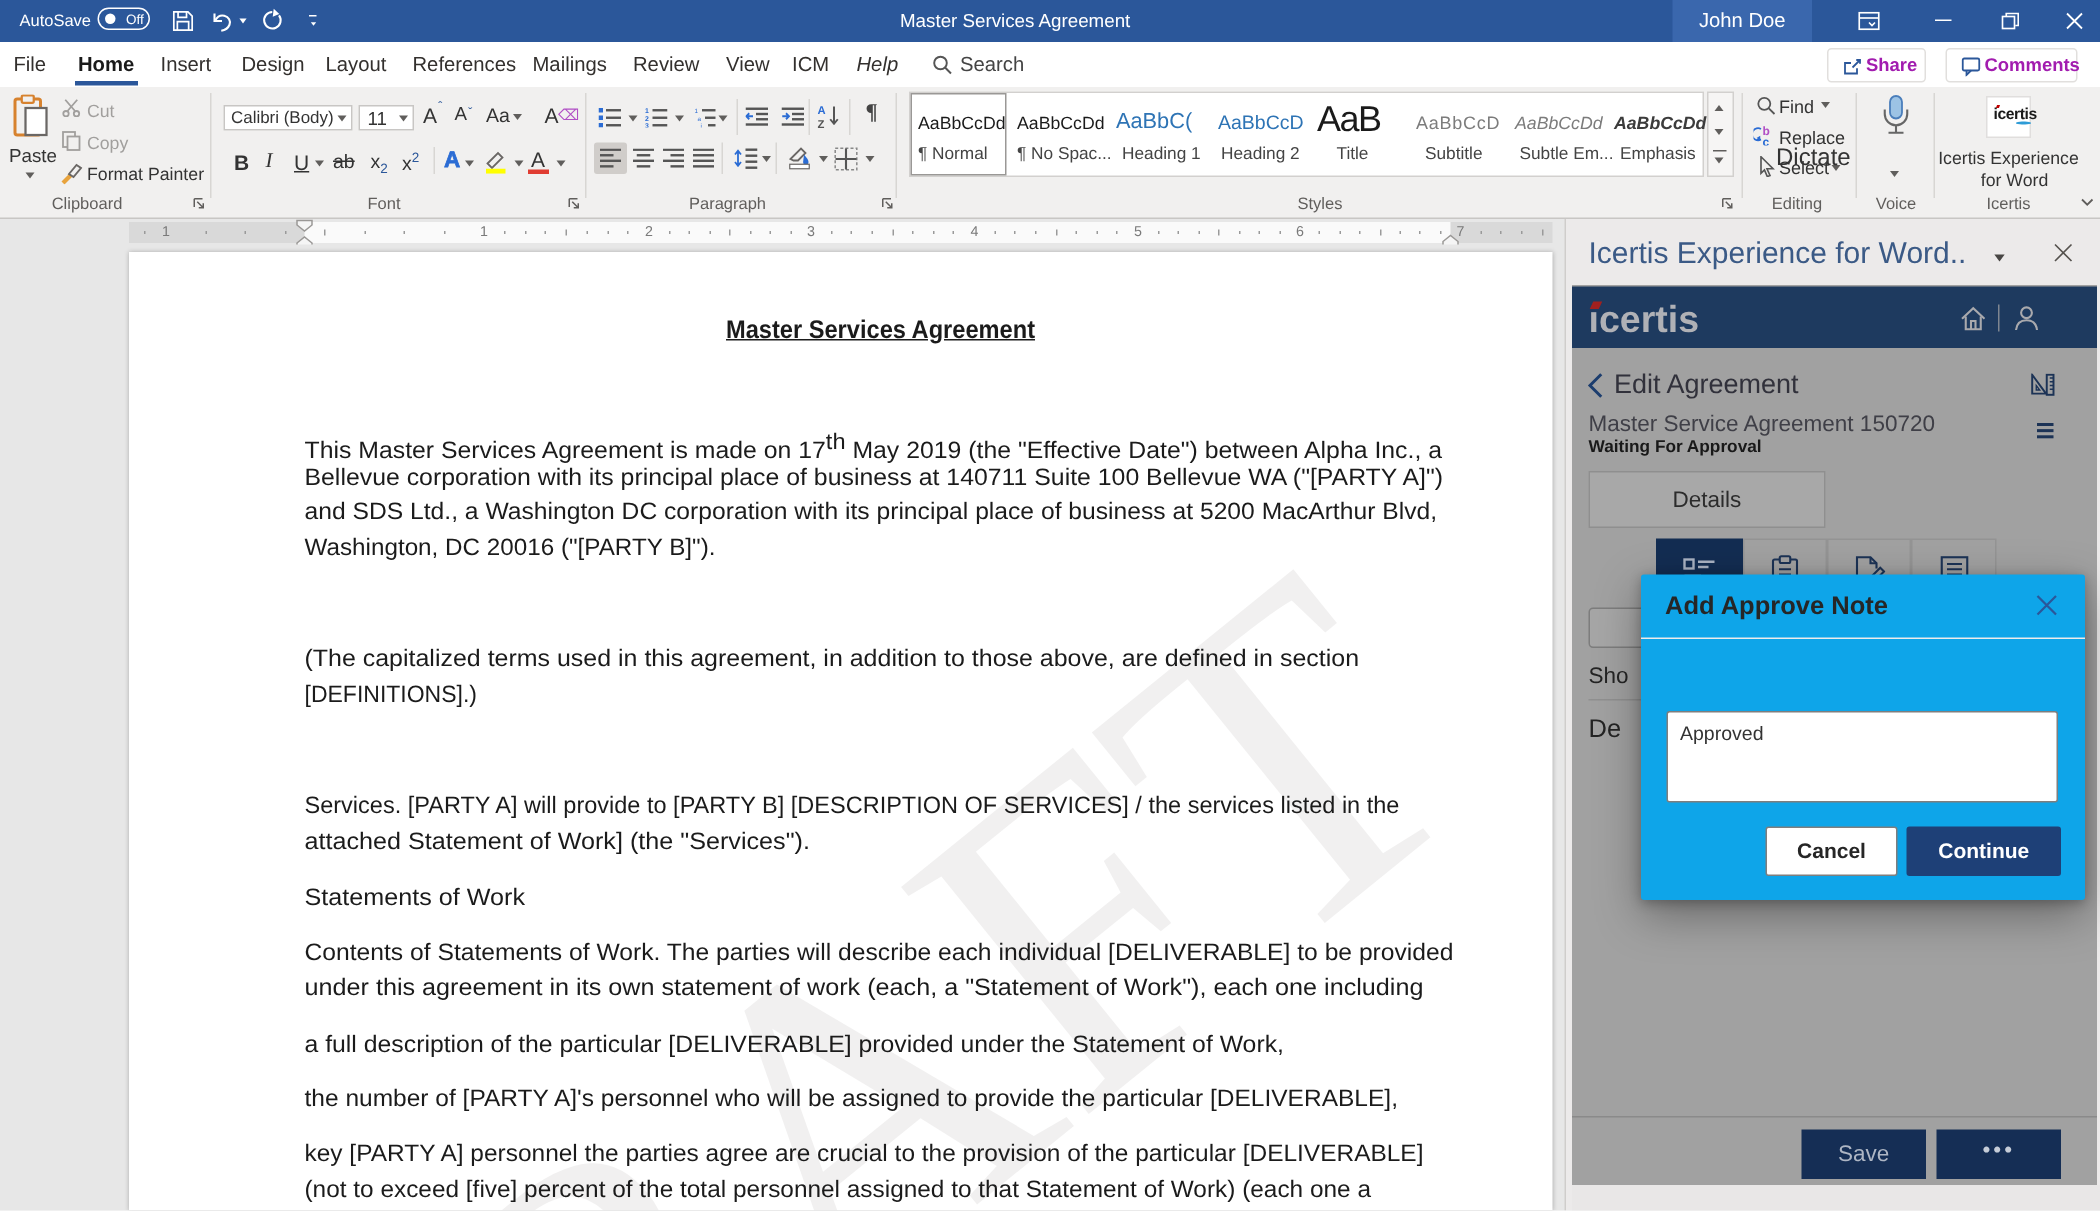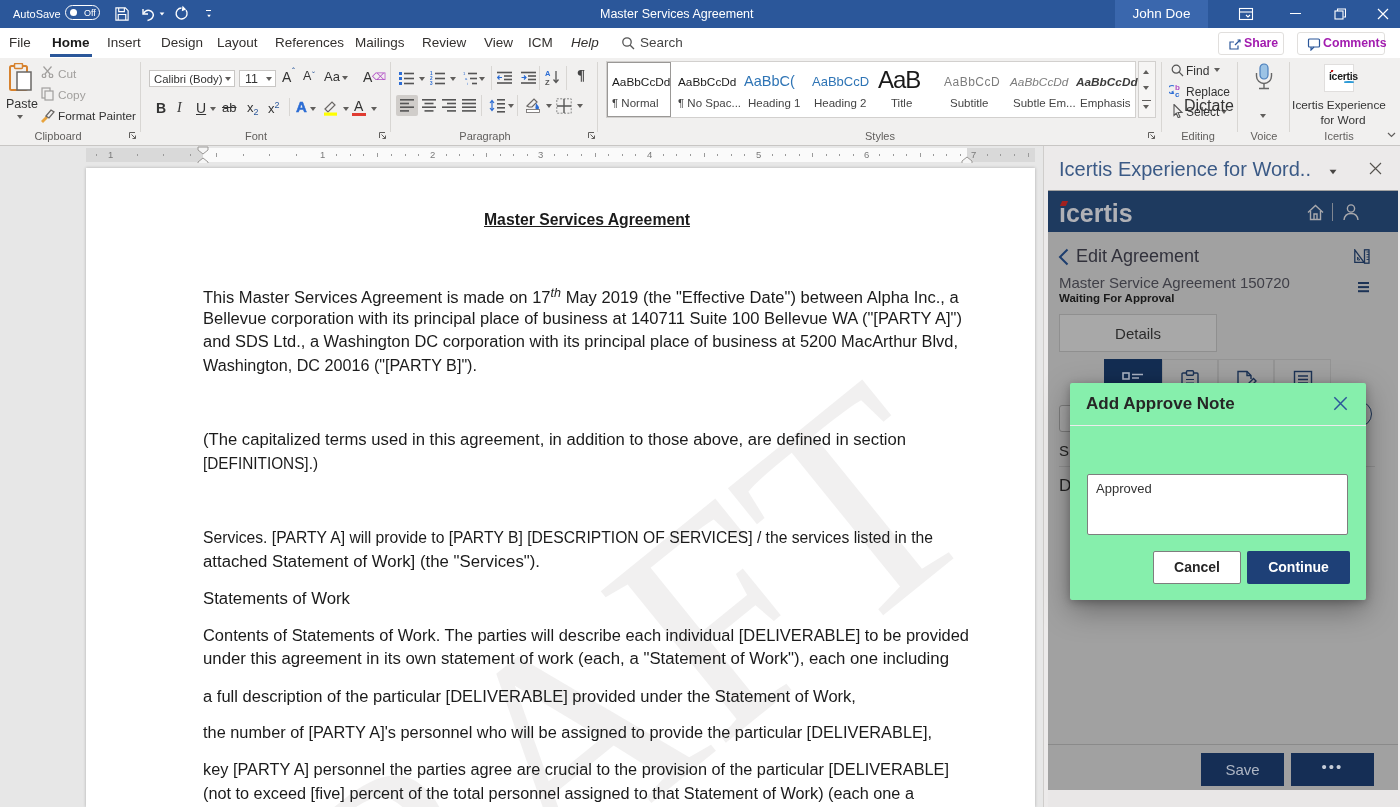--- a/index.html
+++ b/index.html
@@ -36,29 +36,29 @@
   #ruler .white { position:absolute; left:117px; top:0; width:764px; height:14px; background:#fafafa; }
   #ruler .num { position:absolute; top:1px; font-size:9.5px; color:#7a7a7a; }
   #ruler .tick { position:absolute; top:6px; width:1px; height:2px; background:#9a9a9a; }
   #ruler .mtick { position:absolute; top:5px; width:1px; height:4px; background:#9a9a9a; }
 
   
   #docarea { position:absolute; left:0; top:163px; width:1043px; height:644px; background:#e7e7e7; overflow:hidden; }
   #page { position:absolute; left:86px; top:5px; width:949px; height:639px; background:#fff; box-shadow:0 0 3px rgba(0,0,0,0.25); overflow:hidden; }
   #watermark { position:absolute; left:8px; top:142px; width:900px; height:900px; display:flex; align-items:center; justify-content:center; transform:rotate(-39deg); font-family:"Liberation Serif", serif; font-size:300px; color:rgba(125,118,110,0.105); letter-spacing:0px; }
   .dline { position:absolute; left:117px; font-size:15.8px; color:#1b1b1b; white-space:nowrap; }
-  .dline sup { font-size:12px;font-style:italic; }
+  .dline sup { font-size:15px; }
 
   
   #panel { position:absolute; left:1043px; top:146px; width:357px; height:661px; background:#eceaea; border-left:1px solid #cfcdcb; }
   #panelfoot { position:absolute; left:4px; top:644px; width:353px; height:17px; background:#e9e7e7; }
   .ptext { position:absolute; color:#2e2e36; }
 
   
-  #modal { position:absolute; left:1070px; top:383px; width:296px; height:217px; background:#86efac; border-radius:2px; box-shadow:0 10px 30px rgba(0,0,0,0.35), 0 2px 8px rgba(0,0,0,0.25); }
+  #modal { position:absolute; left:1094px; top:383px; width:296px; height:217px; background:#0ea5e9; border-radius:2px; box-shadow:0 10px 30px rgba(0,0,0,0.35), 0 2px 8px rgba(0,0,0,0.25); }
   #modal h3 { font-size:17px; color:#262626; font-weight:bold; position:absolute; left:16px; top:11px; }
   #modal .hr { position:absolute; left:0; top:42px; width:296px; height:1px; background:#ececec; }
   #modal .body { position:absolute; left:16px; top:56px; width:264px; font-size:13px; color:#404040; line-height:16.5px; }
   #modal textarea { position:absolute; left:17px; top:91px; width:261px; height:61px; border:1px solid #7e7e7e; font-family:"Liberation Sans",sans-serif; font-size:13px; color:#333; padding:6px 8px; resize:none; border-radius:2px; }
   .mbtn { position:absolute; top:168px; height:33px; font-size:14px; font-weight:bold; text-align:center; border-radius:2px; }
 </style>
 </head>
 <body>
 
 <div id="titlebar">

